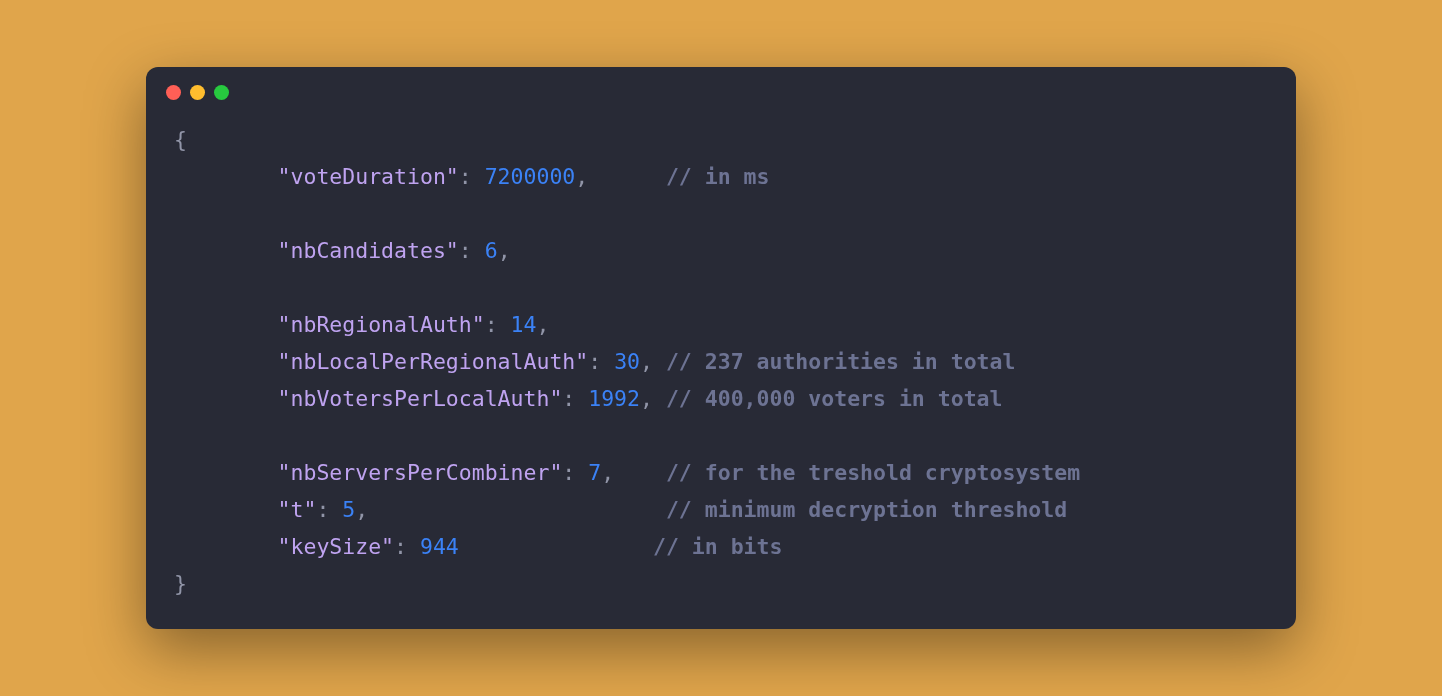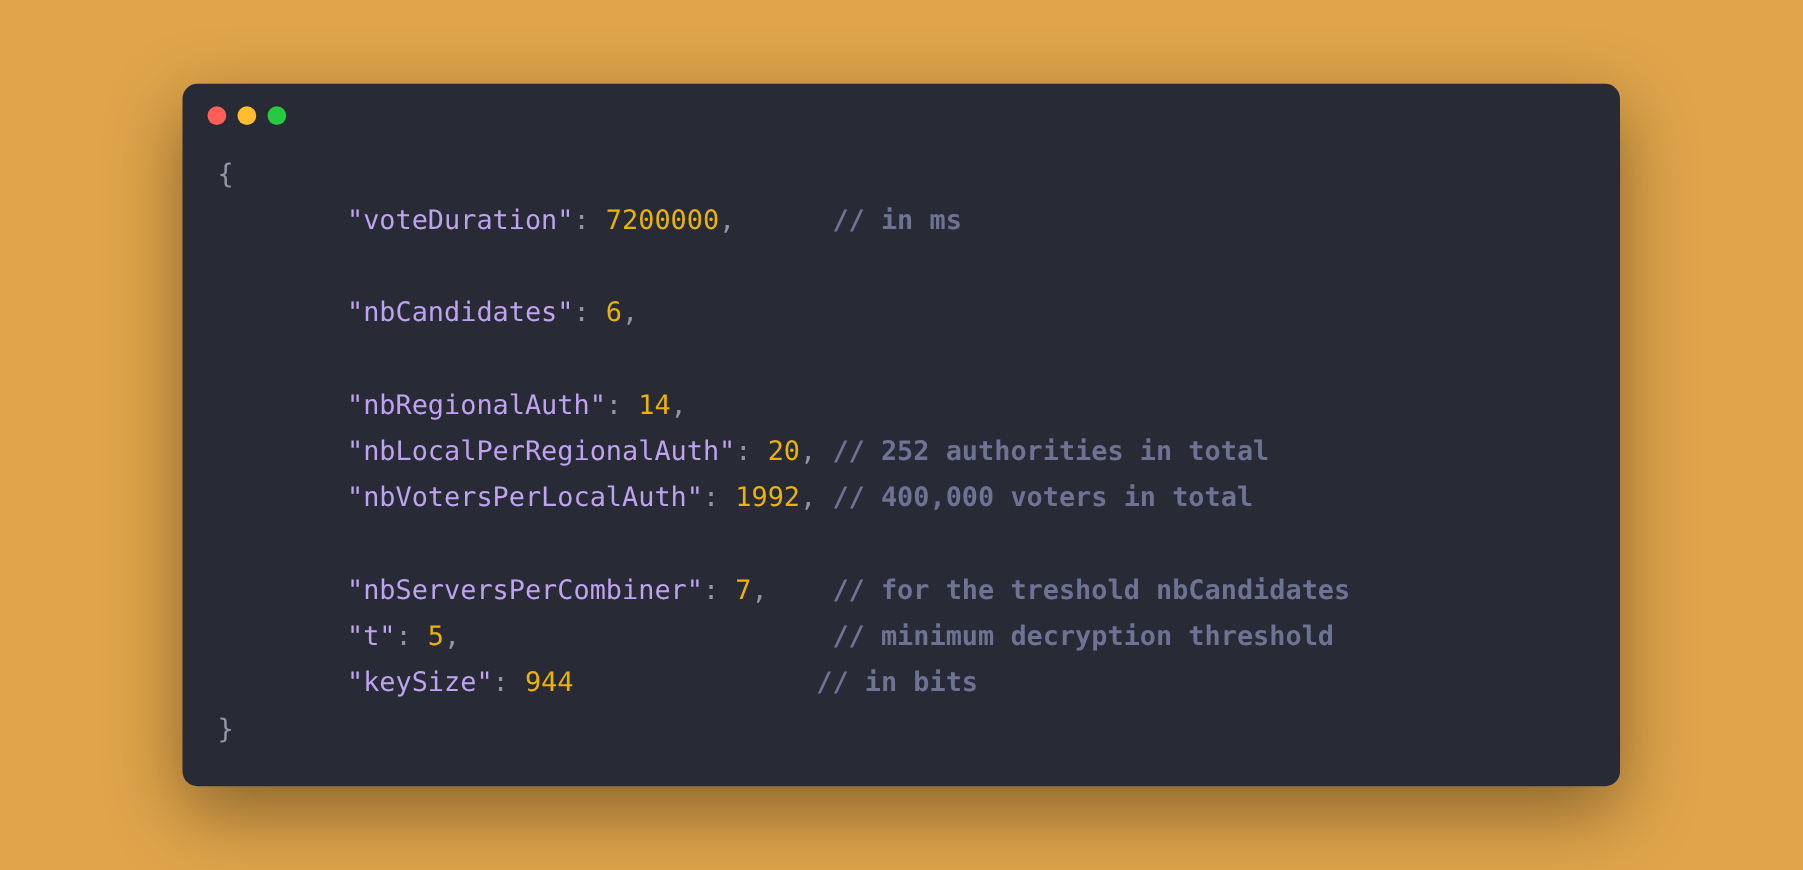--- a/index.html
+++ b/index.html
@@ -46,39 +46,39 @@
       padding: 14px 28px 26px 28px;
       font-size: 21.5px;
       line-height: 1.72;
       white-space: pre;
       color: #f8f8f2;
     }
     
     .brace { color: #9195a8; }
     .key { color: #bfa3f0; }
     .colon { color: #9195a8; }
-    .number { color: #eab308; }
+    .number { color: #3b82f6; }
     .comma { color: #9195a8; }
     .comment { color: #6d7393; font-weight: bold; }
   </style>
 </head>
 <body>
 
 <div class="window">
   <div class="titlebar">
     <div class="traffic-light tl-red"></div>
     <div class="traffic-light tl-yellow"></div>
     <div class="traffic-light tl-green"></div>
   </div>
   <div class="code-area" id="code-content"><span class="brace">{</span>
         <span class="key">"voteDuration"</span><span class="colon">: </span><span class="number">7200000</span><span class="comma">,</span>      <span class="comment">// in ms</span>
 
         <span class="key">"nbCandidates"</span><span class="colon">: </span><span class="number">6</span><span class="comma">,</span>
 
         <span class="key">"nbRegionalAuth"</span><span class="colon">: </span><span class="number">14</span><span class="comma">,</span>
-        <span class="key">"nbLocalPerRegionalAuth"</span><span class="colon">: </span><span class="number">20</span><span class="comma">,</span> <span class="comment">// 252 authorities in total</span>
+        <span class="key">"nbLocalPerRegionalAuth"</span><span class="colon">: </span><span class="number">30</span><span class="comma">,</span> <span class="comment">// 237 authorities in total</span>
         <span class="key">"nbVotersPerLocalAuth"</span><span class="colon">: </span><span class="number">1992</span><span class="comma">,</span> <span class="comment">// 400,000 voters in total</span>
 
-        <span class="key">"nbServersPerCombiner"</span><span class="colon">: </span><span class="number">7</span><span class="comma">,</span>    <span class="comment">// for the treshold nbCandidates</span>
+        <span class="key">"nbServersPerCombiner"</span><span class="colon">: </span><span class="number">7</span><span class="comma">,</span>    <span class="comment">// for the treshold cryptosystem</span>
         <span class="key">"t"</span><span class="colon">: </span><span class="number">5</span><span class="comma">,</span>                       <span class="comment">// minimum decryption threshold</span>
         <span class="key">"keySize"</span><span class="colon">: </span><span class="number">944</span>               <span class="comment">// in bits</span>
 <span class="brace">}</span></div>
 </div>
 
 </body></html>

